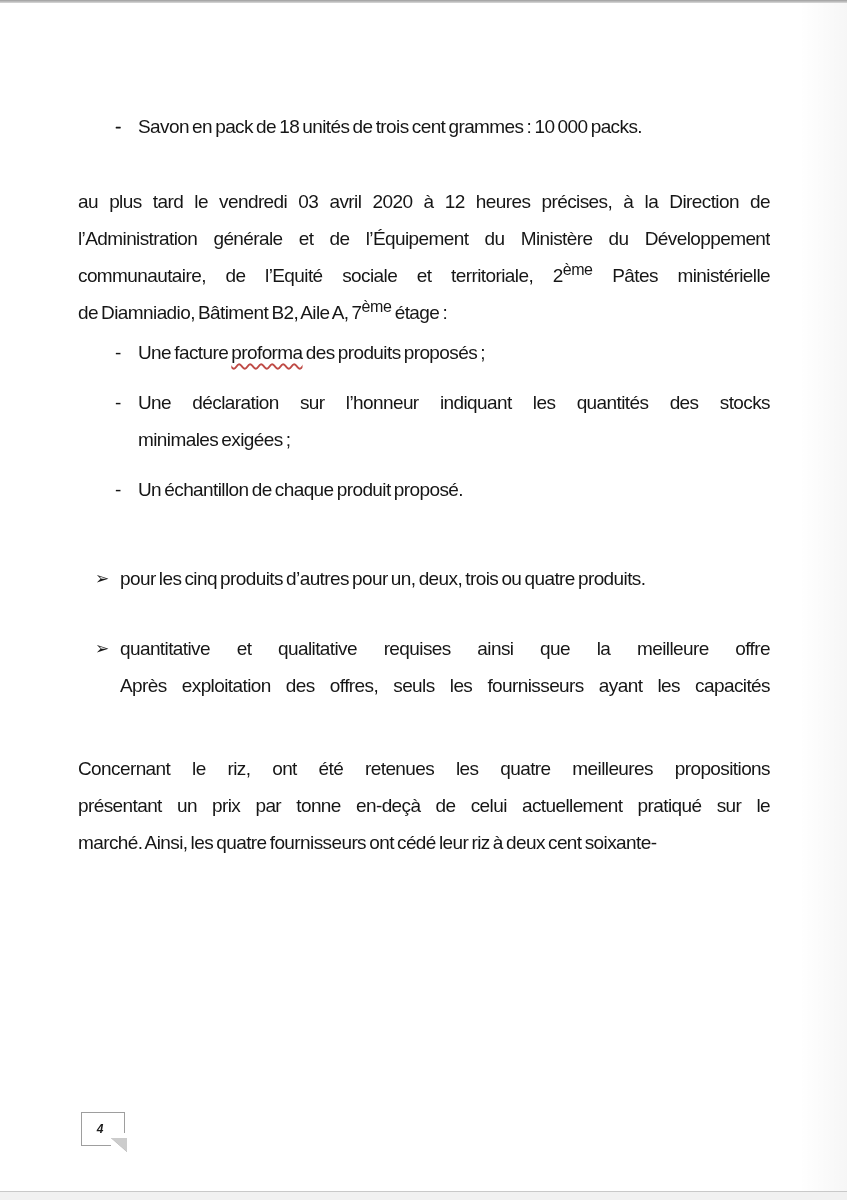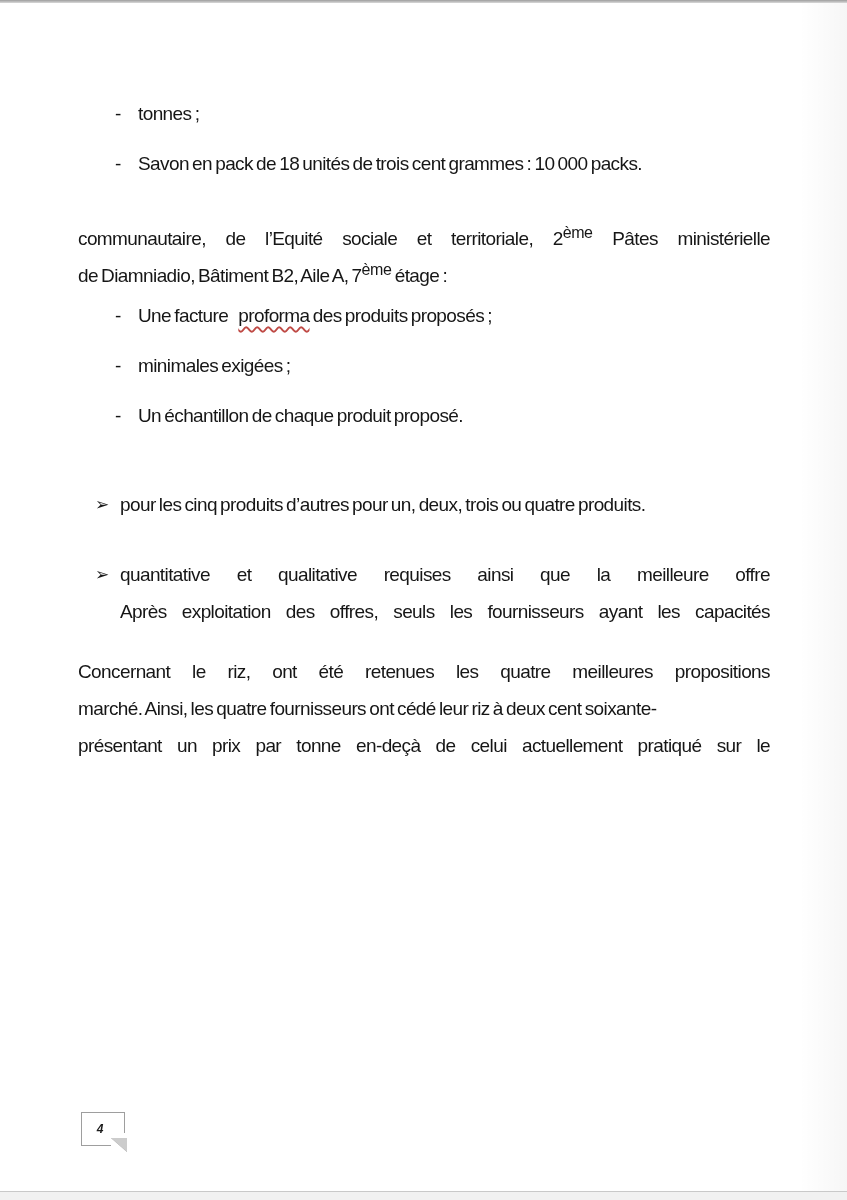--- a/index.html
+++ b/index.html
@@ -36,38 +36,37 @@
 
   .ln { max-height: 37px; overflow: hidden; }
   .ln.just { text-align: justify; text-align-last: justify; }
   .ln.last { text-align: left; white-space: nowrap; }
 
   sup.ord { font-size: 16px; line-height: 0; letter-spacing: -0.4px; }
 
   .spell-err {
     text-decoration: underline wavy #bf4a45 1.5px;
     text-underline-offset: 4px;
-    margin-left: 7px;
   }
 
   
   .ditem { position: relative; padding-left: 60px; }
   .ditem .marker {
     position: absolute; left: 37px; top: 0; width: 20px;
     line-height: 37px; text-align: left;
   }
   .ditem + .ditem { margin-top: 13px; }
   .dash-list { margin: 0; }
   .dash-list-2 { margin-top: 3px; }
   .dash-list-2 .ditem + .ditem { margin-top: 13px; }
   .dash-list-2 .ditem-3 { margin-top: 12px; }
 
   
   .para-1 { margin-top: 38px; }
-  .para-2 { margin-top: 23px; }
+  .para-2 { margin-top: 46px; }
 
   
   .arrow-list { margin-top: 52px; }
   .aitem { position: relative; padding-left: 42px; }
   .aitem .marker {
     position: absolute; left: 17px; top: 0; width: 24px;
     line-height: 37px; font-size: 17px;
     font-family: "DejaVu Sans", sans-serif;
   }
   .aitem-2 { margin-top: 33px; }
@@ -100,46 +99,48 @@
 <body>
 
 <div class="stage">
   <div class="top-edge"></div>
 
   <div class="doc">
 
     <div class="dash-list">
       <div class="ditem">
         <span class="marker">-</span>
-        <div class="ln last">tonnes ;</div>
       </div>
       <div class="ditem">
         <span class="marker">-</span>
         <div class="ln last">Savon en pack de 18 unités de trois cent grammes : 10 000 packs.</div>
       </div>
     </div>
 
     <div class="para-1">
+      <div class="ln just">au plus tard le vendredi 03 avril 2020 à 12 heures précises, à la Direction de</div>
+      <div class="ln just">l’Administration générale et de l’Équipement du Ministère du Développement</div>
       <div class="ln just">
         <span>communautaire, de l’Equité sociale et territoriale, 2</span><sup class="ord">ème</sup><span> Pâtes ministérielle</span>
       </div>
       <div class="ln last">
         <span>de Diamniadio, Bâtiment B2, Aile A, 7</span><sup class="ord">ème</sup><span> étage :</span>
       </div>
     </div>
 
     <div class="dash-list dash-list-2">
       <div class="ditem">
         <span class="marker">-</span>
         <div class="ln last">
           <span>Une facture </span><span class="spell-err">proforma</span><span> des produits proposés ;</span>
         </div>
       </div>
       <div class="ditem">
         <span class="marker">-</span>
+        <div class="ln just">Une déclaration sur l’honneur indiquant les quantités des stocks</div>
         <div class="ln last">minimales exigées ;</div>
       </div>
       <div class="ditem ditem-3">
         <span class="marker">-</span>
         <div class="ln last">Un échantillon de chaque produit proposé.</div>
       </div>
     </div>
 
     <div class="arrow-list">
       <div class="aitem">
@@ -148,22 +149,22 @@
       </div>
       <div class="aitem aitem-2">
         <span class="marker">➢</span>
         <div class="ln just">quantitative et qualitative requises ainsi que la meilleure offre</div>
         <div class="ln just">Après exploitation des offres, seuls les fournisseurs ayant les capacités</div>
       </div>
     </div>
 
     <div class="para-2">
       <div class="ln just">Concernant le riz, ont été retenues les quatre meilleures propositions</div>
+      <div class="ln just">présentant un prix par tonne en-deçà de celui actuellement pratiqué sur le</div>
       <div class="ln last">marché. Ainsi, les quatre fournisseurs ont cédé leur riz à deux cent soixante-</div>
-      <div class="ln just">présentant un prix par tonne en-deçà de celui actuellement pratiqué sur le</div>
     </div>
 
   </div>
 
   <div class="pnbox">
     <span class="pn">4</span>
     <span class="fold-notch"></span>
     <span class="fold-flap"></span>
   </div>
 

